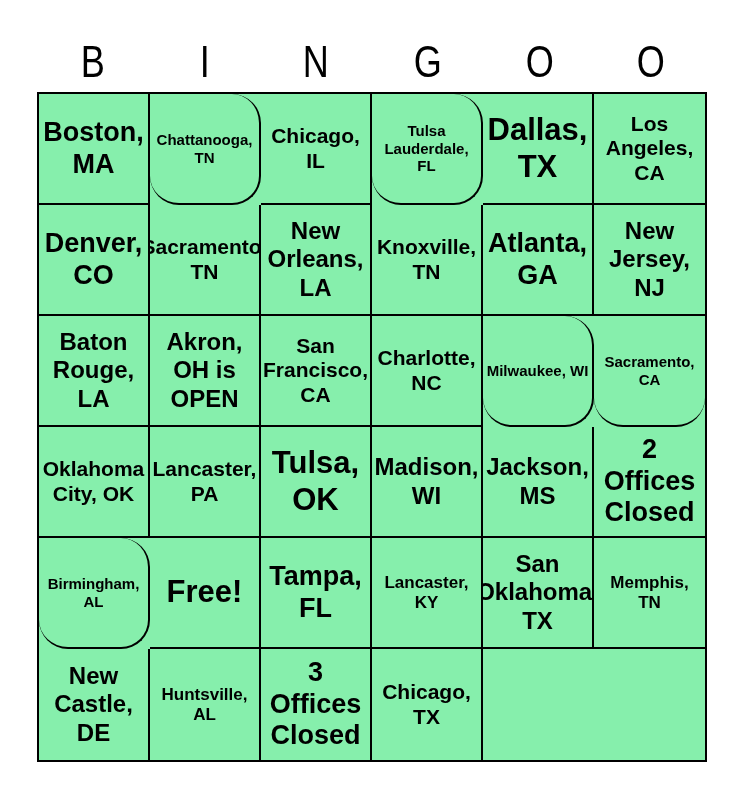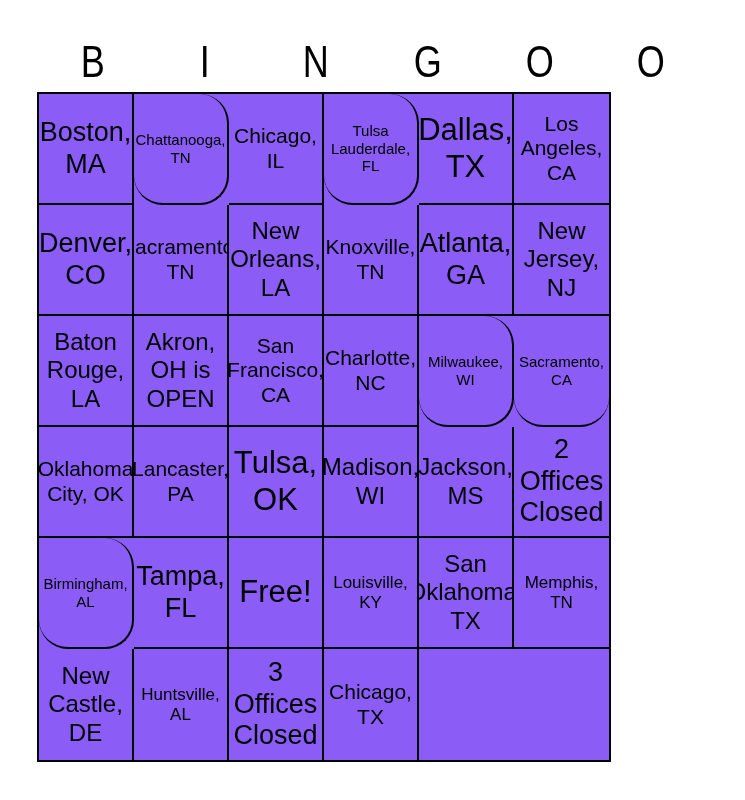--- a/index.html
+++ b/index.html
@@ -31,28 +31,29 @@
     font-size: 44px;
     line-height: 1;
     padding-bottom: 4px;
     color: #000000;
     transform: scaleX(0.82);
   }
   .bingo-grid {
     position: absolute;
     left: 37px;
     top: 92px;
-    width: 574px;
+    width: 670px;
     height: 670px;
     box-sizing: border-box;
     border: 2px solid #000000;
     display: grid;
     grid-template-columns: repeat(6, 1fr);
     grid-template-rows: repeat(6, 1fr);
-    background: #8b5cf6;
+    background: #86efac;
+    font-weight: bold;
   }
   .cell {
     box-sizing: border-box;
     border-right: 2px solid #000000;
     border-bottom: 2px solid #000000;
     display: flex;
     align-items: center;
     justify-content: center;
     text-align: center;
     padding: 2px 3px;
@@ -107,23 +108,23 @@
 
     <div class="cell fs-xs">Sacramento, CA</div>
     <div class="cell fs-m">Oklahoma City, OK</div>
     <div class="cell fs-m">Lancaster, PA</div>
     <div class="cell fs-xl">Tulsa, OK</div>
     <div class="cell fs-ml">Madison, WI</div>
 
     <div class="cell fs-ml">Jackson, MS</div>
     <div class="cell fs-l">2 Offices Closed</div>
     <div class="cell fs-xs">Birmingham, AL</div>
+    <div class="cell fs-xl">Free!</div>
     <div class="cell fs-l">Tampa, FL</div>
-    <div class="cell fs-xl">Free!</div>
-    <div class="cell fs-s">Louisville, KY</div>
+    <div class="cell fs-s">Lancaster, KY</div>
 
     <div class="cell fs-ml">San Oklahoma, TX</div>
     <div class="cell fs-s">Memphis, TN</div>
     <div class="cell fs-ml">New Castle, DE</div>
     <div class="cell fs-s">Huntsville, AL</div>
     <div class="cell fs-l">3 Offices Closed</div>
     <div class="cell fs-m">Chicago, TX</div>
   </div>
 
 </div>

